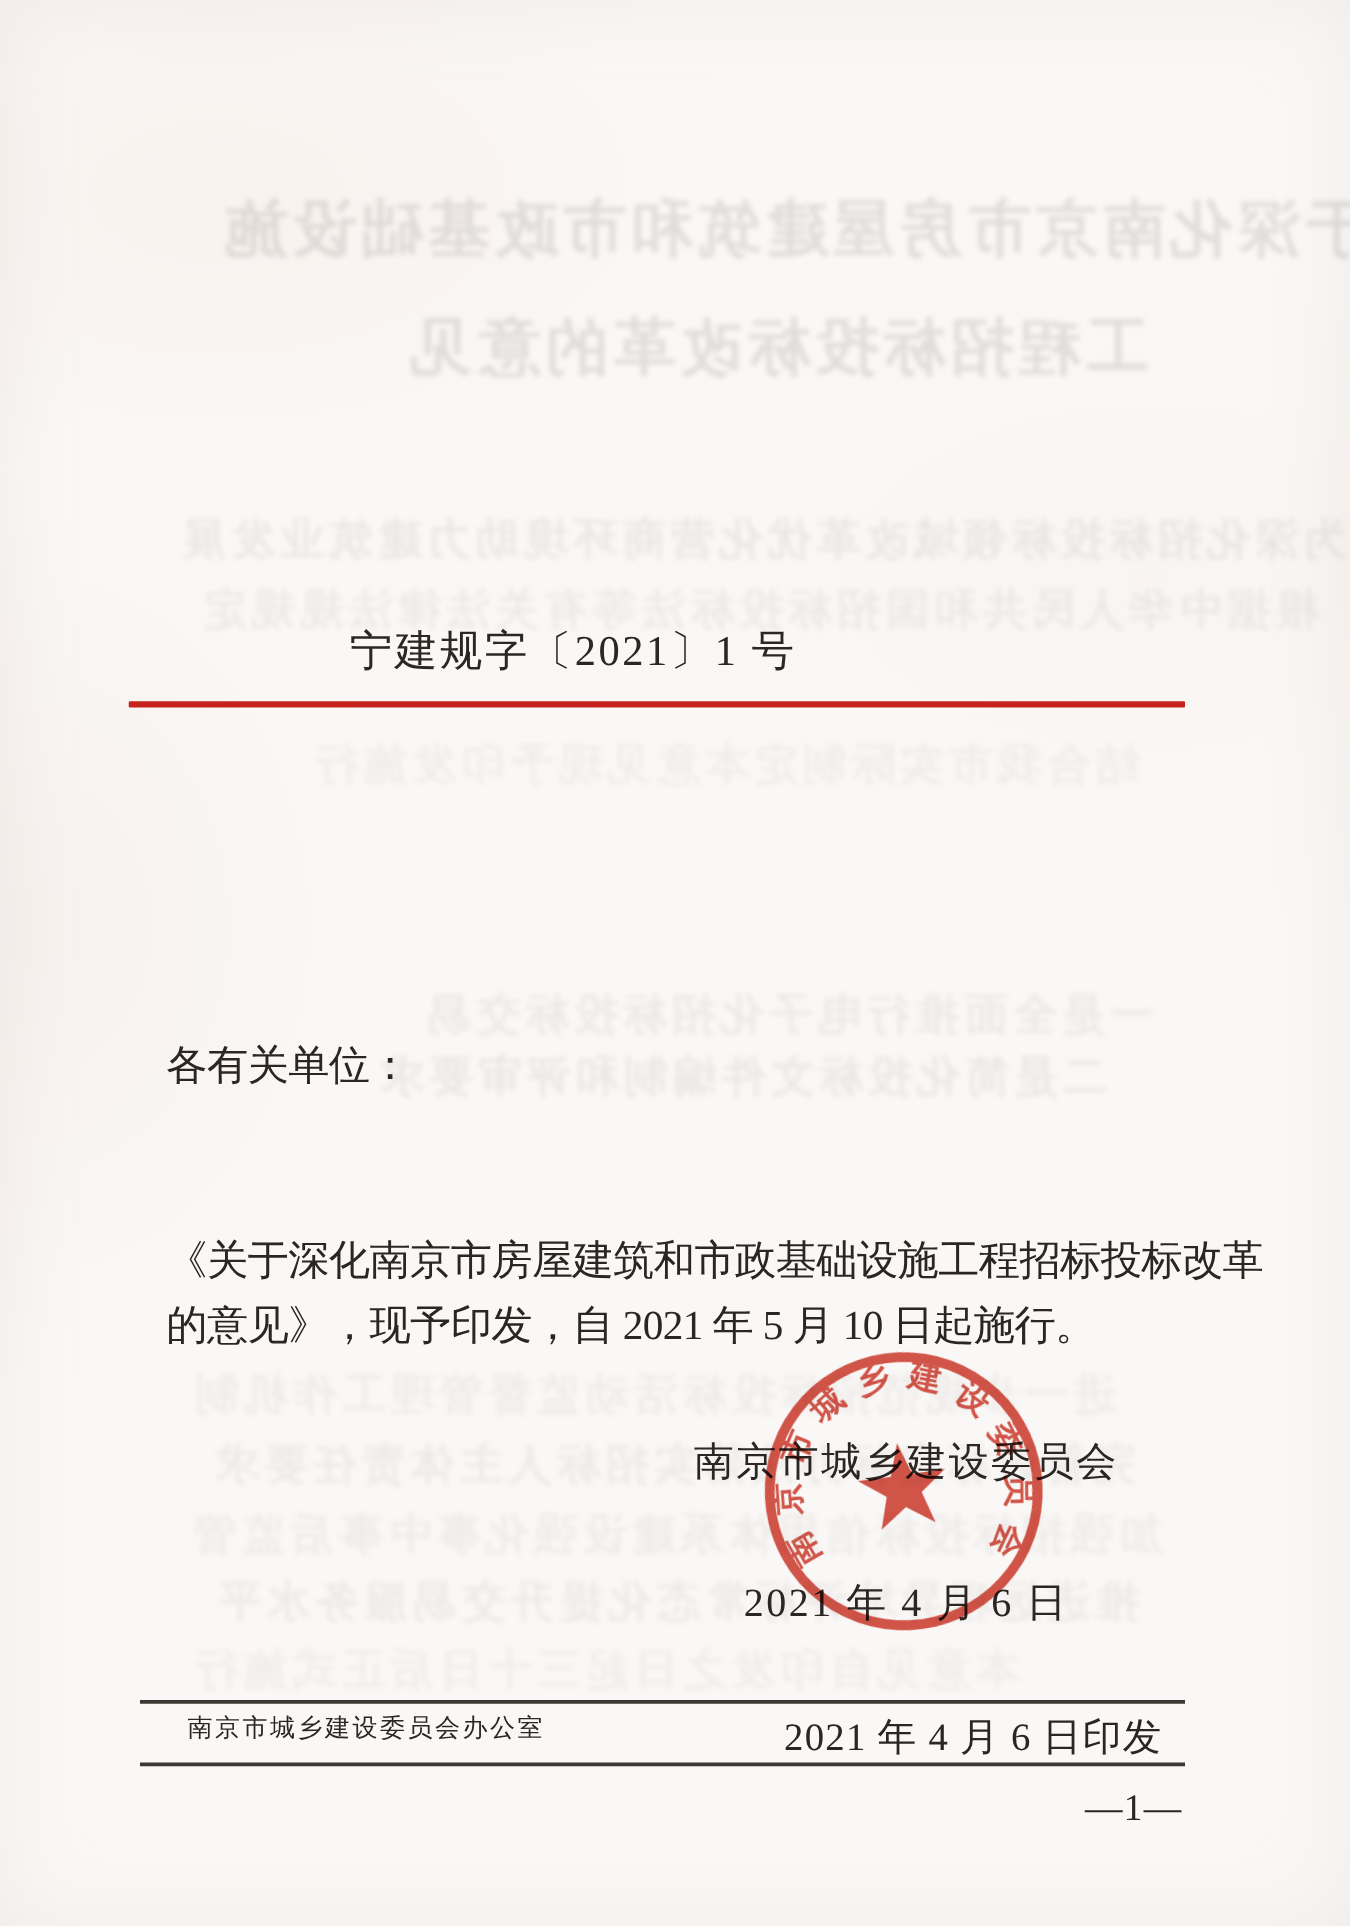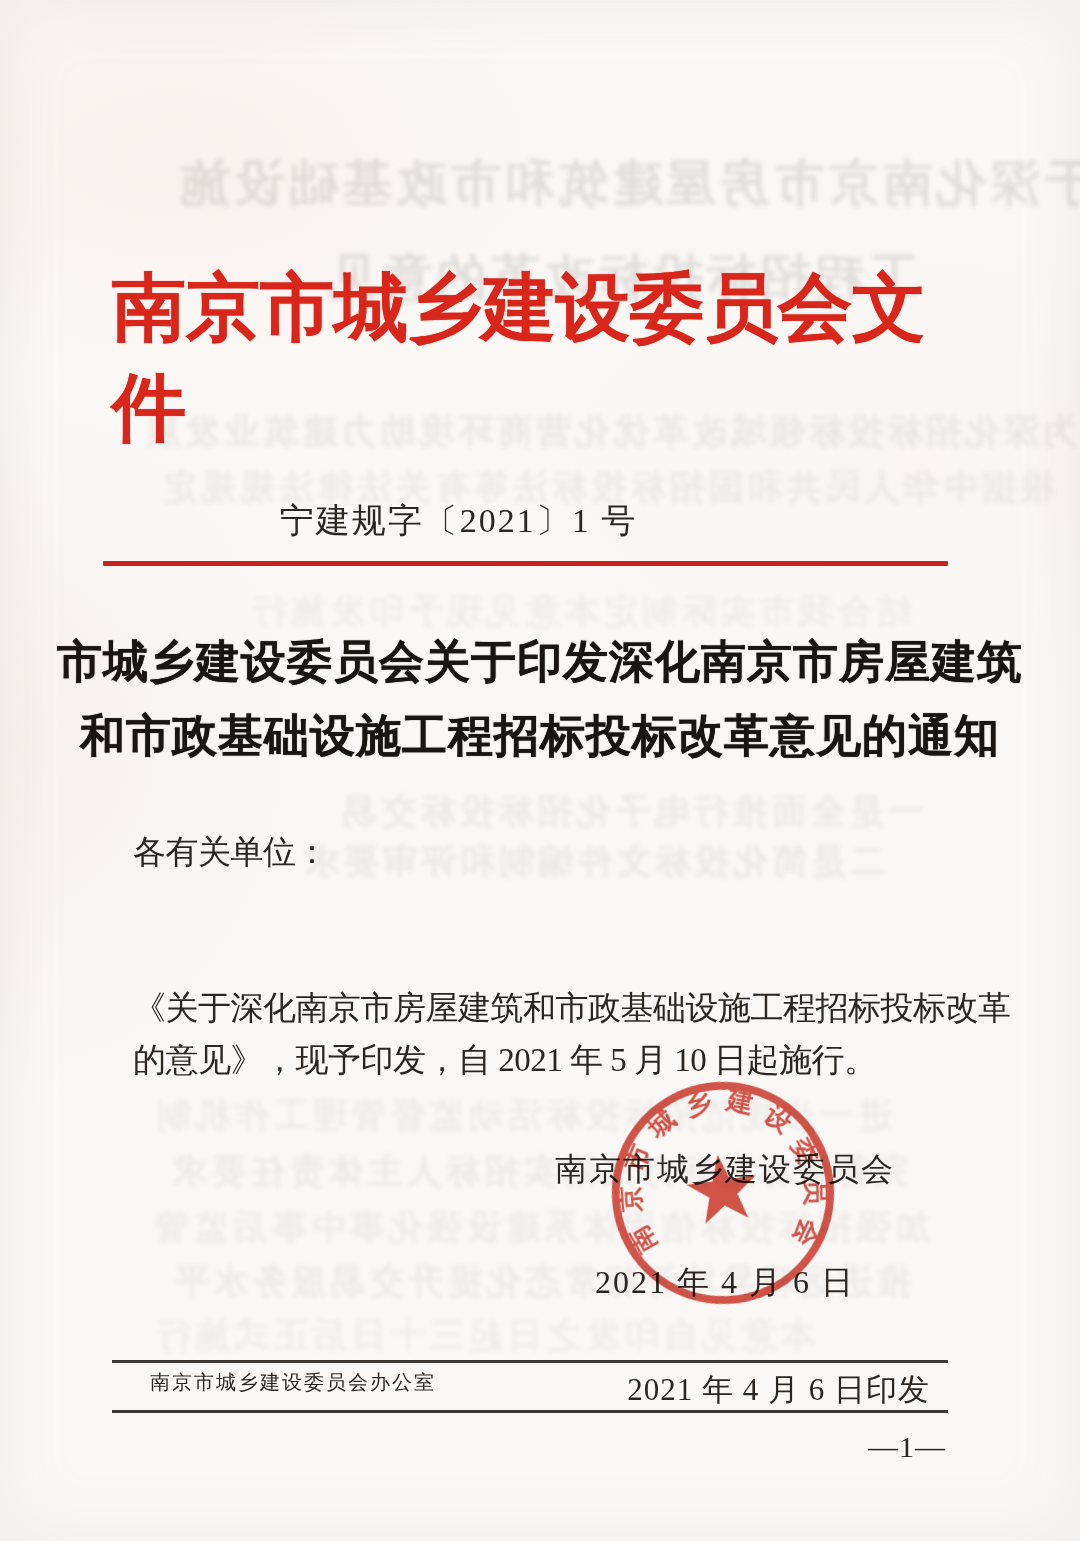--- a/index.html
+++ b/index.html
@@ -115,26 +115,23 @@
   <div class="ghost g4">根据中华人民共和国招标投标法等有关法律法规规定</div>
   <div class="ghost g5">结合我市实际制定本意见现予印发施行</div>
   <div class="ghost g6">一是全面推行电子化招标投标交易</div>
   <div class="ghost g7">二是简化投标文件编制和评审要求</div>
   <div class="ghost g8">进一步规范招标投标活动监督管理工作机制</div>
   <div class="ghost g9">完善评标定标办法落实招标人主体责任要求</div>
   <div class="ghost g10">加强招标投标信用体系建设强化事中事后监管</div>
   <div class="ghost g11">推进远程异地评标常态化提升交易服务水平</div>
   <div class="ghost g12">本意见自印发之日起三十日后正式施行</div>
 
-  <div class="header-title">南京市城乡建设委员会文件</div>
   <div class="doc-number">宁建规字〔2021〕1 号</div>
   <div class="red-rule"></div>
 
-  <div class="doc-title t1">市城乡建设委员会关于印发深化南京市房屋建筑</div>
-  <div class="doc-title t2">和市政基础设施工程招标投标改革意见的通知</div>
 
   <div class="body-text salutation">各有关单位：</div>
   <div class="body-text bl2">《关于深化南京市房屋建筑和市政基础设施工程招标投标改革</div>
   <div class="body-text bl3">的意见》，现予印发，自 2021 年 5 月 10 日起施行。</div>
 
   <div class="sign-org">南京市城乡建设委员会</div>
   <div class="sign-date">2021 年 4 月 6 日</div>
 
   <svg class="seal" viewBox="0 0 240 240" aria-hidden="true">
     <circle cx="120" cy="120" r="110" fill="none" stroke="#cf382a" stroke-width="8"></circle>

